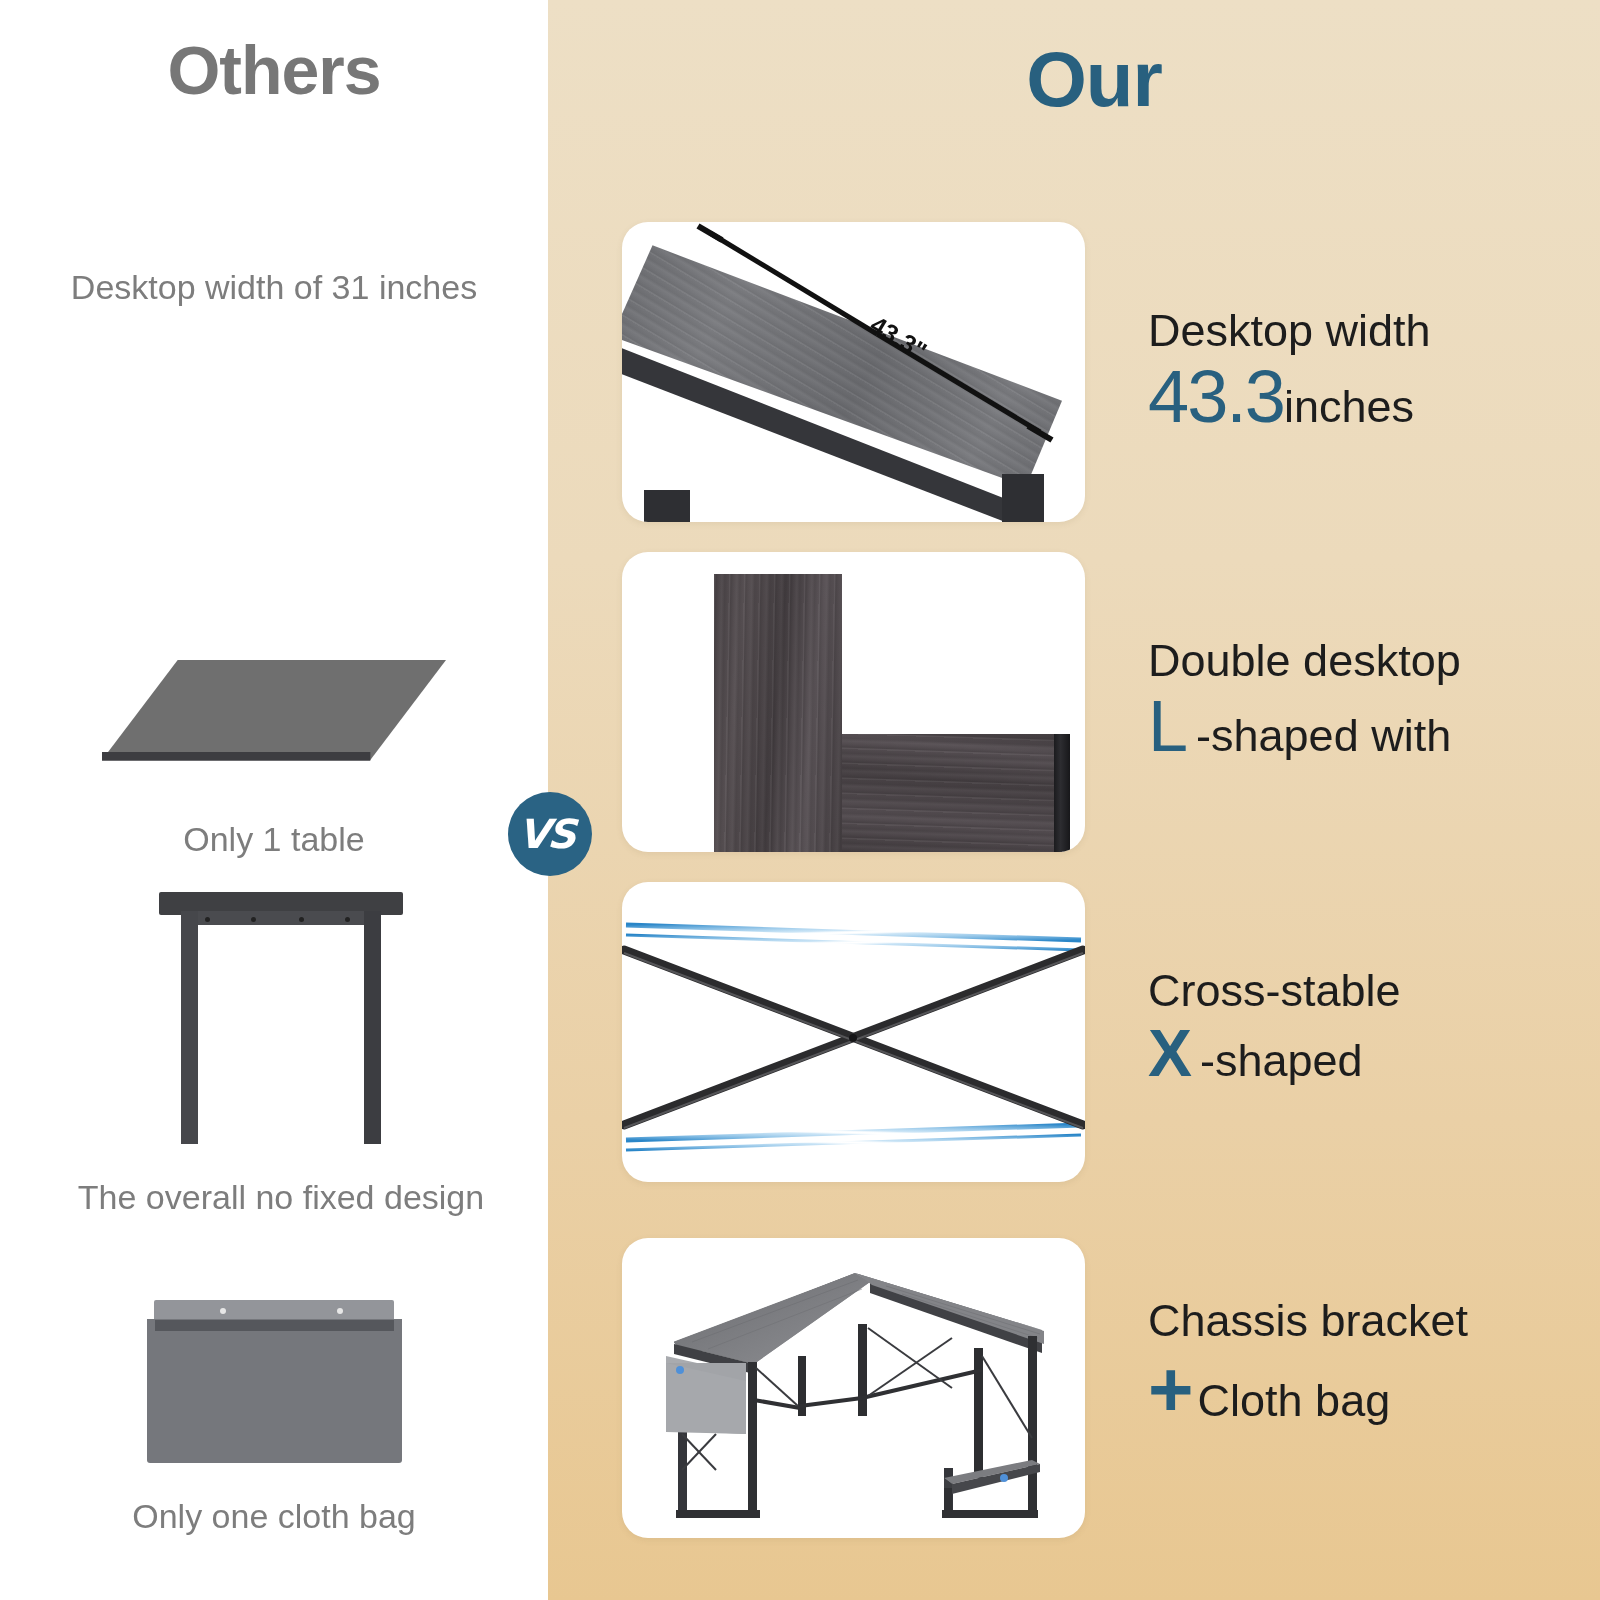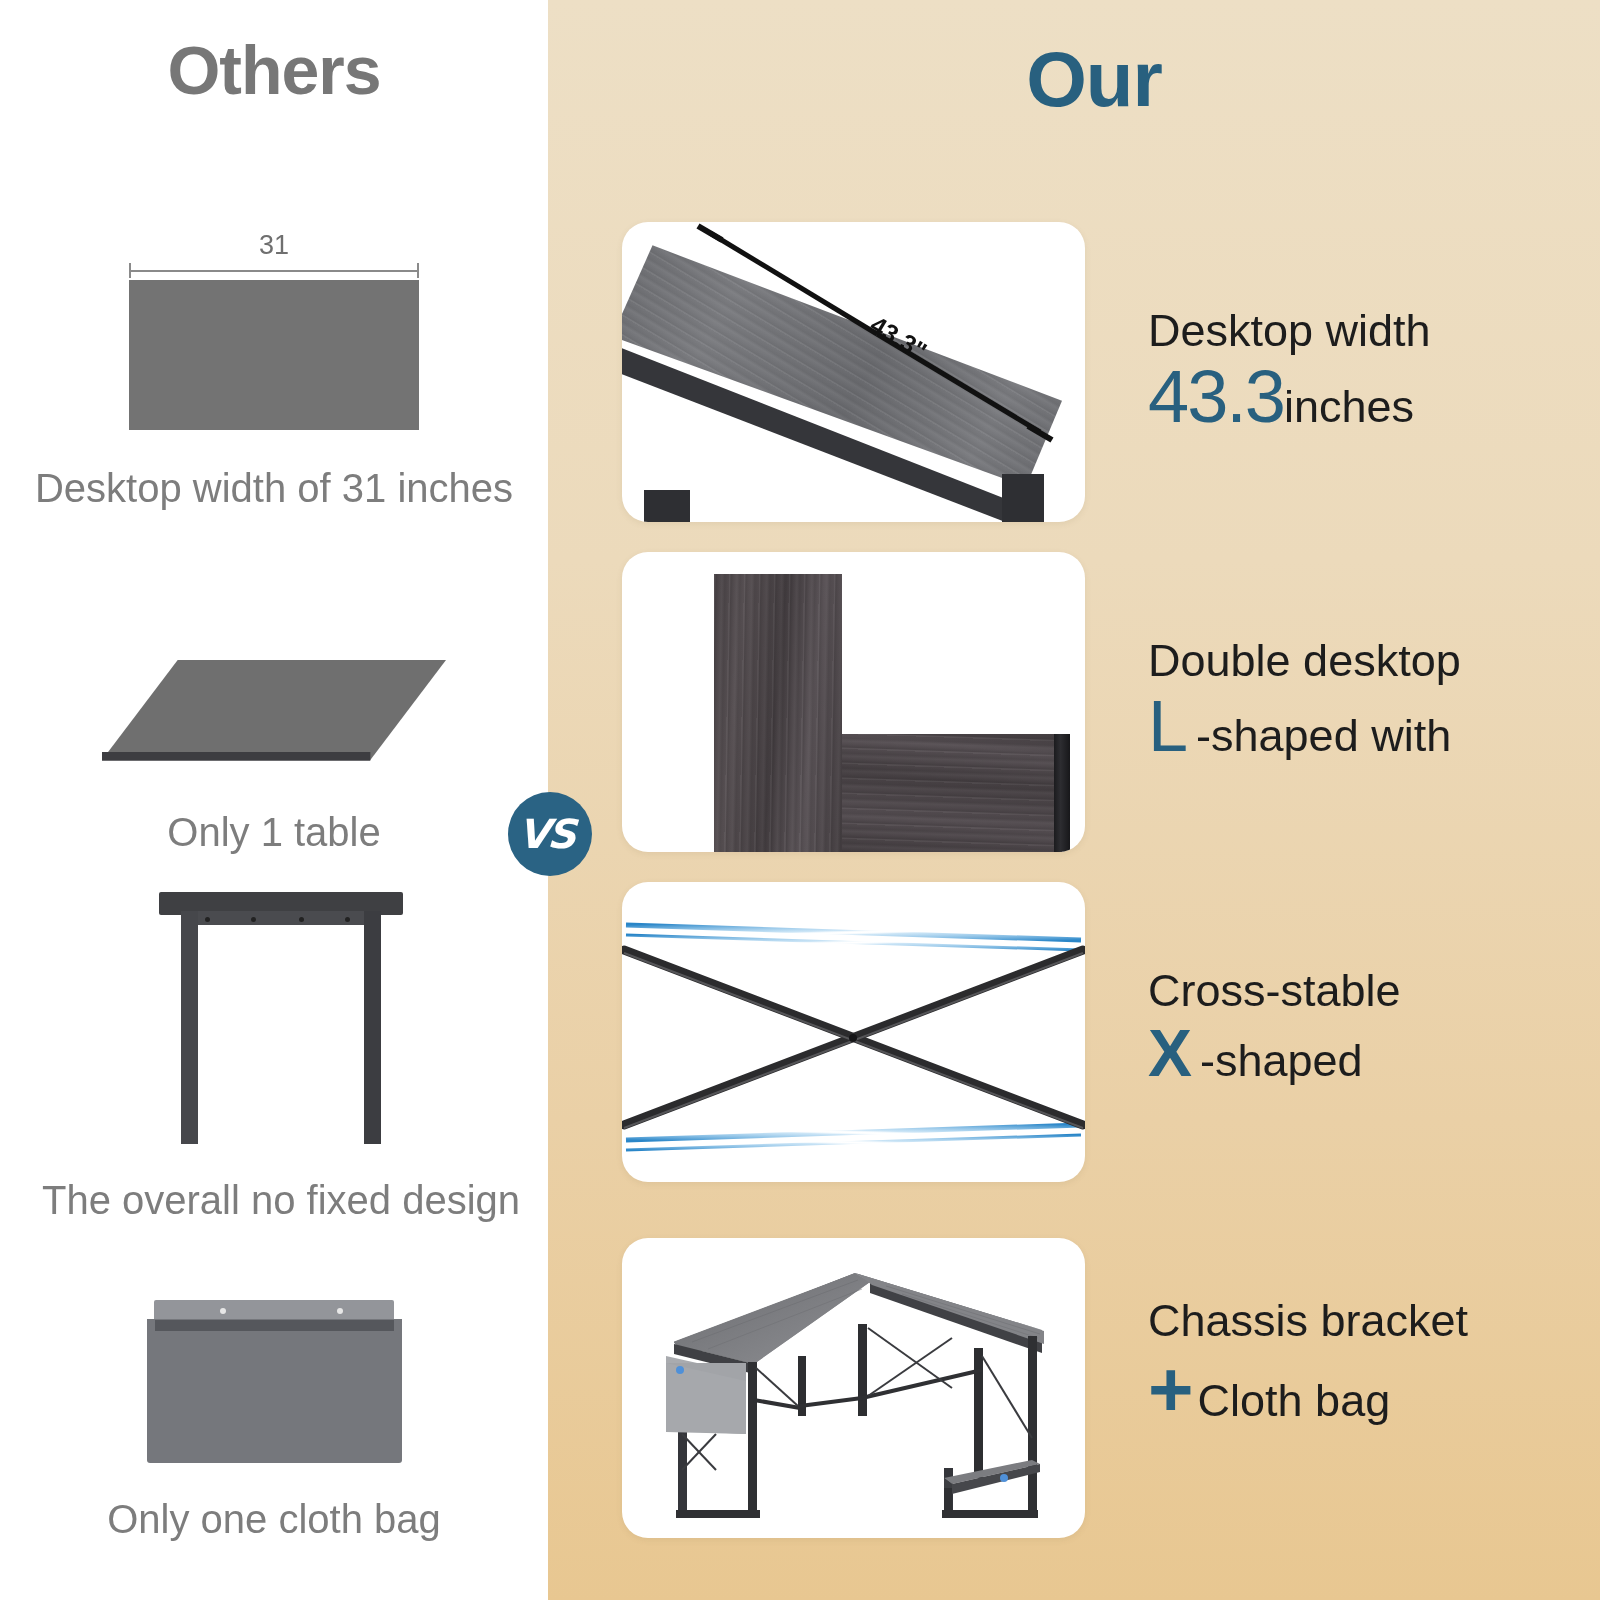--- a/index.html
+++ b/index.html
@@ -36,21 +36,21 @@
     z-index:40;box-shadow:0 0 0 3px rgba(255,255,255,0.0);
   }
   .vs-badge span{
     color:#ffffff;font-size:40px;font-weight:bold;font-style:italic;
     letter-spacing:-2px;font-family:"DejaVu Sans",sans-serif;transform:skewX(-6deg);
   }
 
   
   .left-item{position:absolute;left:0;width:548px;}
   .left-caption{
-    text-align:center;font-size:40px;color:#7d7d7d;white-space:nowrap;
+    text-align:center;font-size:34px;color:#7d7d7d;white-space:nowrap;
   }
 
   
   .dim-wrap{position:relative;width:290px;margin:0 auto;}
   .dim-label{
     text-align:center;font-size:27px;color:#6f6f6f;margin-bottom:4px;line-height:1;
   }
   .dim-line{position:relative;height:14px;}
   .dim-line:before{
     content:"";position:absolute;left:0;right:0;top:7px;height:2px;background:#8a8a8a;
@@ -188,37 +188,29 @@
 <body>
 
 <div class="canvas">
 
   <div class="right-panel"></div>
 
   <div class="others-title">Others</div>
   <div class="our-title">Our</div>
 
   <div class="left-item" style="top:232px;">
-    <div class="dim-wrap">
-      <div class="dim-label">31</div>
-      <div class="dim-line">
-        <span class="tick l"></span>
-        <span class="tick r"></span>
-      </div>
-      <div class="grey-rect"></div>
-    </div>
     <div class="left-caption" style="margin-top:36px;">Desktop width of 31 inches</div>
   </div>
 
   <div class="left-item" style="top:660px;">
     <div class="board">
       <div class="top"></div>
       <div class="edge"></div>
     </div>
-    <div class="left-caption" style="margin-top:38px;">Only 1 table</div>
+    <div class="left-caption" style="margin-top:48px;">Only 1 table</div>
   </div>
 
   <div class="left-item" style="top:892px;padding-left:7px;">
     <div class="legs">
       <div class="rail"></div>
       <div class="rail2"></div>
       <div class="leg l"></div>
       <div class="leg r"></div>
       <span class="screw" style="left:24px;"></span>
       <span class="screw" style="left:70px;"></span>

